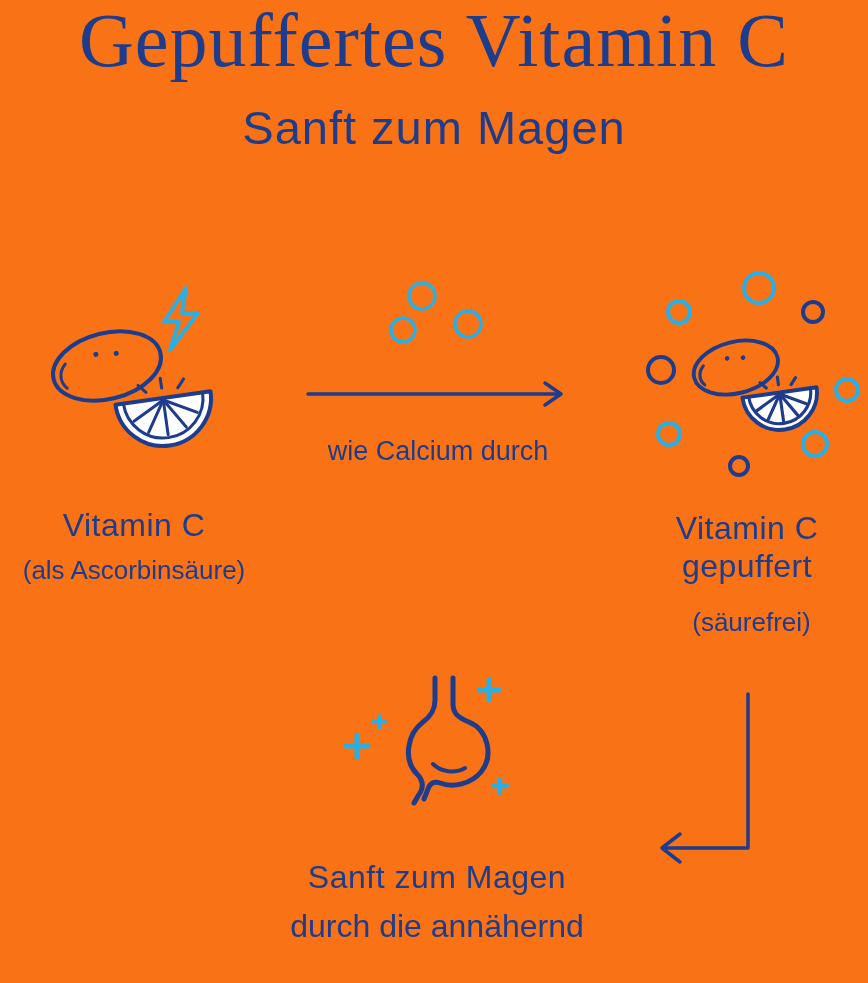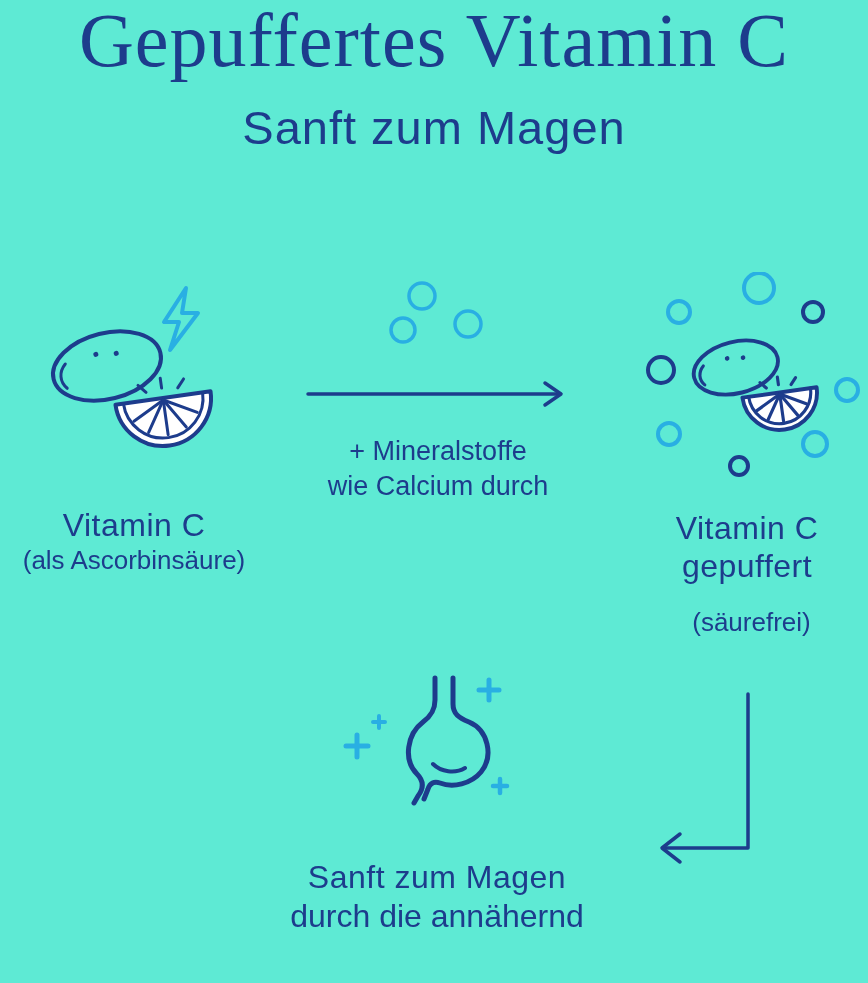--- a/index.html
+++ b/index.html
@@ -1,18 +1,18 @@
 <!DOCTYPE html>
 <html style="--navy: #1d3c8c; --cyan: #29afe3;"><head>
 <meta charset="utf-8">
 <style>
   :root { --navy:#1d3c8c; --cyan:#29afe3; }
   * { box-sizing: border-box; }
   body { margin:0; background:#fff; font-family:"Liberation Sans", sans-serif; }
-  .canvas { position:relative; width:868px; height:983px; background:#5eead4; overflow:hidden; }
+  .canvas { position:relative; width:868px; height:983px; background:#f97316; overflow:hidden; }
 
   .title {
     position:absolute; top:2px; left:0; width:100%; margin:0;
     text-align:center; font-family:"Liberation Serif", serif;
     font-weight:500; font-size:76px; line-height:1.02; letter-spacing:1px;
     color:var(--navy);
   }
   .subtitle {
     position:absolute; top:100px; left:0; width:100%; margin:0;
     text-align:center; font-weight:500; font-size:47px; letter-spacing:1px;
@@ -27,21 +27,21 @@
 
   .label   { font-size:32px; font-weight:400; line-height:1.2; letter-spacing:0.5px; }
   .sublabel{ font-size:26px; font-weight:400; line-height:1.25; }
   .caption { font-size:27px; font-weight:400; line-height:1.28; margin-top:24px; }
   .sub2    { font-size:32px; font-weight:400; line-height:1.3; }
 
   .mt54 { margin-top:54px; }
   .mt22 { margin-top:22px; }
   .mt20 { margin-top:20px;margin-left:9px; }
   .mt34 { margin-top:34px; }
-  .mt10 { }
+  .mt10 { margin-top:10px; }
   .arrow-svg { margin-top:22px; }
 
   .elbow { position:absolute; left:648px; top:688px; }
 
   svg { display:block; }
   .icon * { stroke-linecap:round; stroke-linejoin:round; }
   .sn  { stroke:var(--navy); fill:none; }
   .sc  { stroke:var(--cyan); fill:none; }
   .snw { stroke:var(--navy); fill:#fff; }
   .fn  { fill:var(--navy); stroke:none; }
@@ -84,21 +84,20 @@
     <svg class="icon" width="272" height="88" viewBox="0 0 272 88">
       <circle class="sc" cx="120" cy="28" r="13" stroke-width="3.5"></circle>
       <circle class="sc" cx="101" cy="62" r="12" stroke-width="3.5"></circle>
       <circle class="sc" cx="166" cy="56" r="13" stroke-width="3.5"></circle>
     </svg>
     <svg class="icon arrow-svg" width="272" height="32" viewBox="0 0 272 32">
       <path class="sn" d="M 6 16 L 258 16" stroke-width="3.5"></path>
       <path class="sn" d="M 243 5 L 259 16 L 243 27" stroke-width="3.5"></path>
     </svg>
     <div class="caption">
-      <div>+ Mineralstoffe</div>
       <div>wie Calcium durch</div>
     </div>
   </section>
 
   <section class="group group-right">
     <svg class="icon" width="225" height="215" viewBox="0 0 225 215">
       <circle class="sc" cx="44" cy="40" r="11" stroke-width="4"></circle>
       <circle class="sc" cx="124" cy="16" r="15" stroke-width="4"></circle>
       <circle class="sn" cx="178" cy="40" r="10" stroke-width="4"></circle>
       <circle class="sn" cx="26" cy="98" r="13" stroke-width="4"></circle>

